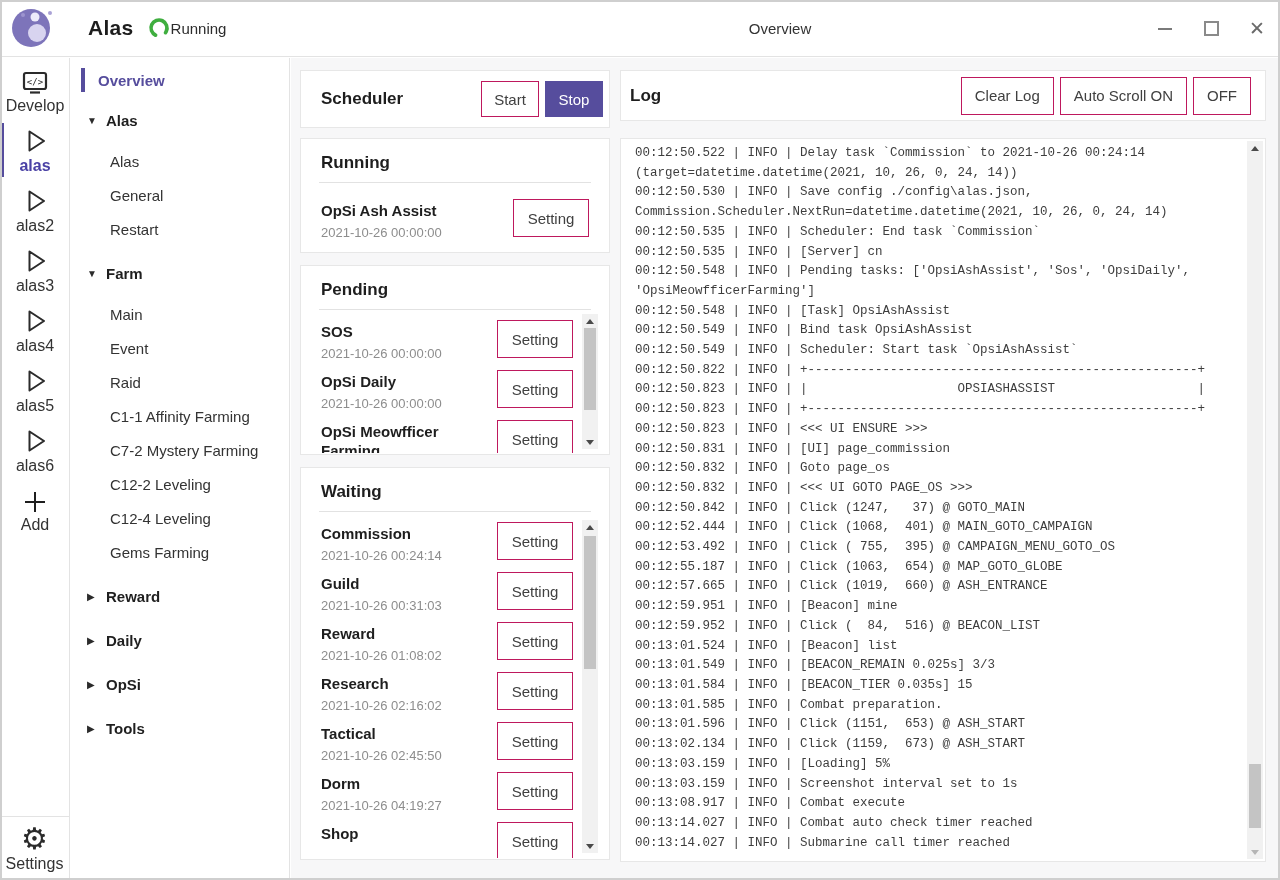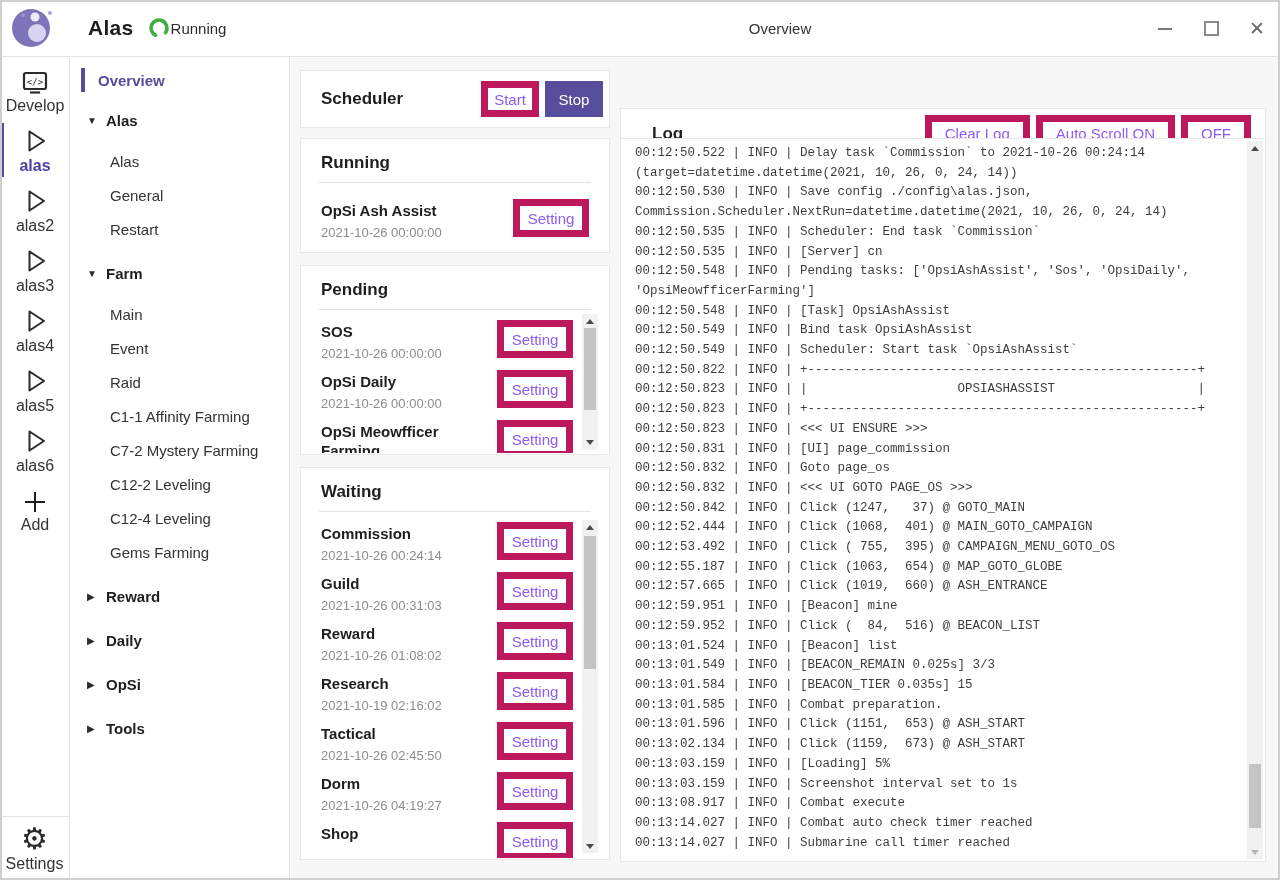--- a/index.html
+++ b/index.html
@@ -52,21 +52,21 @@
              font-size:15px; color:#333; cursor:pointer; }
   .nav-sub.first { margin-top:17px; }
 
   
   .main { position:absolute; left:291px; top:58px; right:0; bottom:0; background:#f7f7f8; }
   .panel { position:absolute; background:#fff; border:1px solid #e7e7e7; }
 
   .p-scheduler { left:9px; top:12px; width:310px; height:58px; display:flex; align-items:center; padding:0 6px 0 20px; }
   .panel-title { font-size:17px; font-weight:600; color:#1e1e1e; }
   .p-scheduler .panel-title { flex:1; }
-  .btn { background:#fff; border:7px solid #be185d; color:#8b5cf6; font-size:15px;
+  .btn { background:#fff; border:1px solid #be185d; color:#404040; font-size:15px;
          font-family:inherit; cursor:pointer; }
   .start-btn { width:58px; height:36px; margin-right:6px; }
   .stop-btn { width:58px; height:36px; background:#564d9d; border:1px solid #564d9d; color:#fff; }
 
   .p-running { left:9px; top:80px; width:310px; height:115px; }
   .p-pending { left:9px; top:207px; width:310px; height:190px; }
   .p-waiting { left:9px; top:409px; width:310px; height:393px; overflow:hidden; }
   .sec-title { font-size:17px; font-weight:600; color:#1e1e1e; padding:14px 18px 0 20px; }
   .hr { height:1px; background:#e2e2e2; margin:9px 18px 0 18px; }
   .task-list { position:absolute; left:0; right:0; bottom:1px; top:48px; overflow:hidden; padding:6px 36px 0 20px; }
@@ -85,21 +85,21 @@
   .sb-arrow.up { top:0; } .sb-arrow.down { bottom:0; }
   .tri-up-dark { width:0; height:0; border-left:4px solid transparent; border-right:4px solid transparent; border-bottom:5px solid #4a4a4a; }
   .tri-down-dark { width:0; height:0; border-left:4px solid transparent; border-right:4px solid transparent; border-top:5px solid #4a4a4a; }
   .tri-down-lite { width:0; height:0; border-left:4px solid transparent; border-right:4px solid transparent; border-top:5px solid #b5b5b5; }
   .sb-thumb { position:absolute; left:2px; width:12px; background:#c4c4c4; cursor:pointer; }
   .sb-pending .sb-thumb { top:14px; height:82px; }
   .sb-waiting .sb-thumb { top:16px; height:133px; }
   .sb-log .sb-thumb { top:623px; height:64px; }
 
   
-  .p-log-header { left:329px; top:12px; width:646px; height:51px; display:flex; align-items:center; padding:0 14px 0 31px;margin-top:38px; }
+  .p-log-header { left:329px; top:12px; width:646px; height:51px; display:flex; align-items:center; padding:0 14px 0 9px; }
   .p-log-header .panel-title { flex:1; }
   .log-btn { height:38px; padding:0 13px; margin-left:6px; }
   .p-log { left:329px; top:80px; width:646px; height:724px; overflow:hidden; }
   .log-body { position:absolute; inset:1px 19px 1px 1px; overflow:hidden; padding:4px 0 0 13px; }
   .log-line { font-family:Liberation Mono, monospace; font-size:12.5px;
               line-height:19.7px; color:#3d3d3d; white-space:pre; }
 
   
   .play-icon { width:30px; height:30px; }
   .play-icon path { fill:none; stroke:#2b2b2b; stroke-width:2; stroke-linejoin:round; }
@@ -330,21 +330,21 @@
         <div class="task-row">
     <div class="task-info">
       <div class="task-name">Reward</div>
       <div class="task-time">2021-10-26 01:08:02</div>
     </div>
     <button class="btn setting-btn">Setting</button>
   </div>
         <div class="task-row">
     <div class="task-info">
       <div class="task-name">Research</div>
-      <div class="task-time">2021-10-19 02:16:02</div>
+      <div class="task-time">2021-10-26 02:16:02</div>
     </div>
     <button class="btn setting-btn">Setting</button>
   </div>
         <div class="task-row">
     <div class="task-info">
       <div class="task-name">Tactical</div>
       <div class="task-time">2021-10-26 02:45:50</div>
     </div>
     <button class="btn setting-btn">Setting</button>
   </div>

